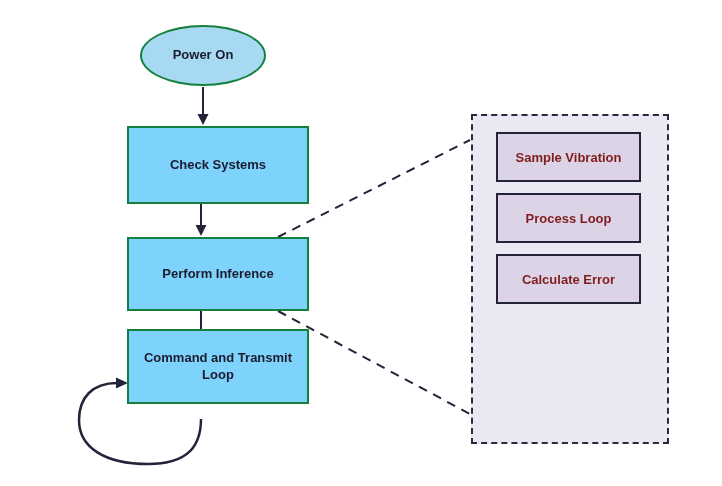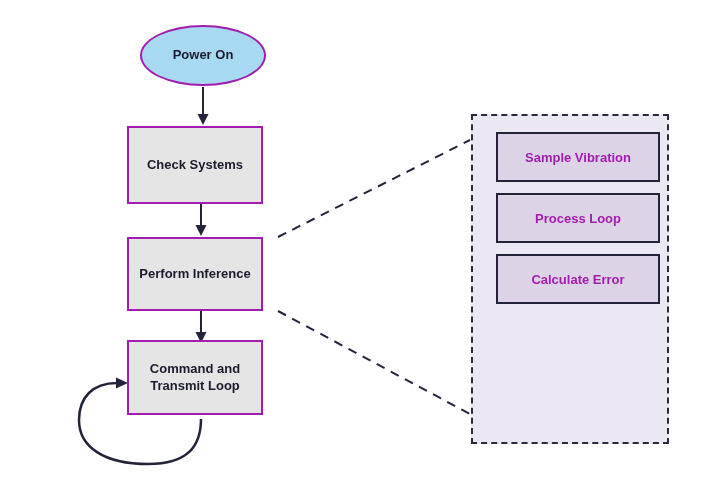--- a/index.html
+++ b/index.html
@@ -27,62 +27,62 @@
     position: absolute;
     box-sizing: border-box;
     display: flex;
     align-items: center;
     justify-content: center;
     text-align: center;
     font-weight: bold;
     font-size: 13px;
     line-height: 1.3;
     color: #1b1b2e;
-    border: 2px solid #a21caf;
+    border: 2px solid #15803d;
   }
   .node .label { padding: 0 6px; }
   .terminal {
     left: 140px;
     top: 25px;
     width: 126px;
     height: 61px;
     border-radius: 50%;
     background: #a7d9f3;
   }
-  .process { background: #e5e5e5; left: 127px; width: 136px; }
+  .process { background: #7dd3fc; left: 127px; width: 182px; }
   .process.check     { top: 126px; height: 78px; }
   .process.inference { top: 237px; height: 74px; text-align: center; }
-  .process.command   { top: 340px; height: 75px; justify-content: flex-end; }
+  .process.command   { top: 329px; height: 75px; justify-content: flex-end; }
   .subprocess-container {
     position: absolute;
     box-sizing: border-box;
     left: 471px;
     top: 114px;
     width: 198px;
     height: 330px;
     background: #ece8f3;
     border: 2px dashed #2a2a3c;
     display: flex;
     flex-direction: column;
     gap: 11px;
     padding: 16px 23px;
   }
   .substep {
     box-sizing: border-box;
-    width: 164px;
+    width: 145px;
     height: 50px;
     background: #ddd3e7;
     border: 2px solid #23233a;
     display: flex;
     align-items: center;
     justify-content: center;
     text-align: center;
     font-weight: bold;
     font-size: 13px;
-    color: #a21caf;
+    color: #7f1d1d;
     flex: 0 0 auto;
   }
 </style>
 </head>
 <body>
 
 <div class="canvas">
 
   <svg class="connector-layer" viewBox="0 0 722 486" xmlns="http://www.w3.org/2000/svg">
 

